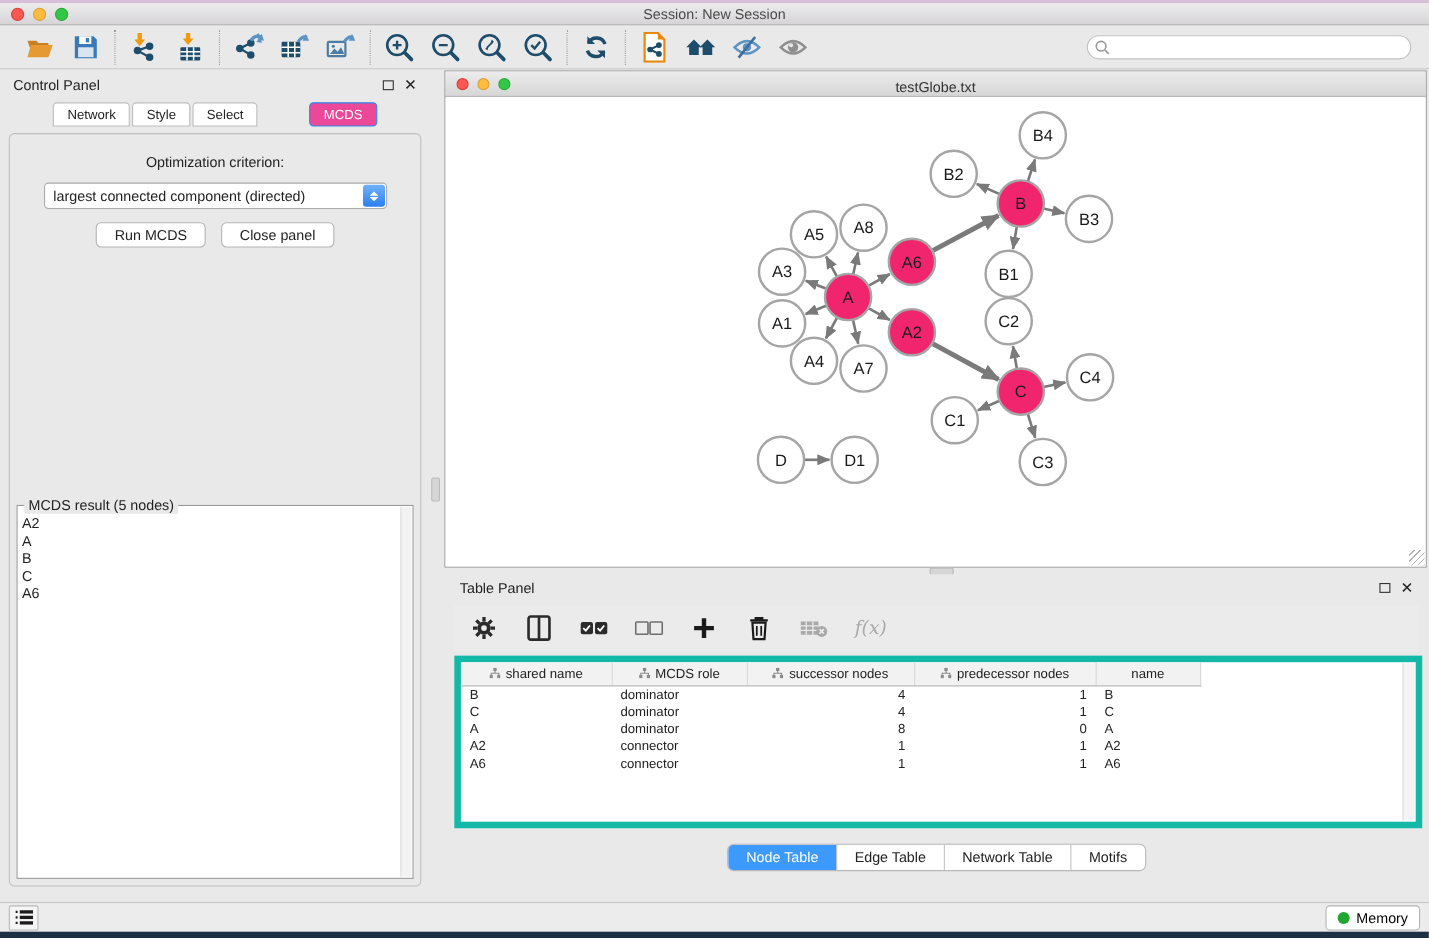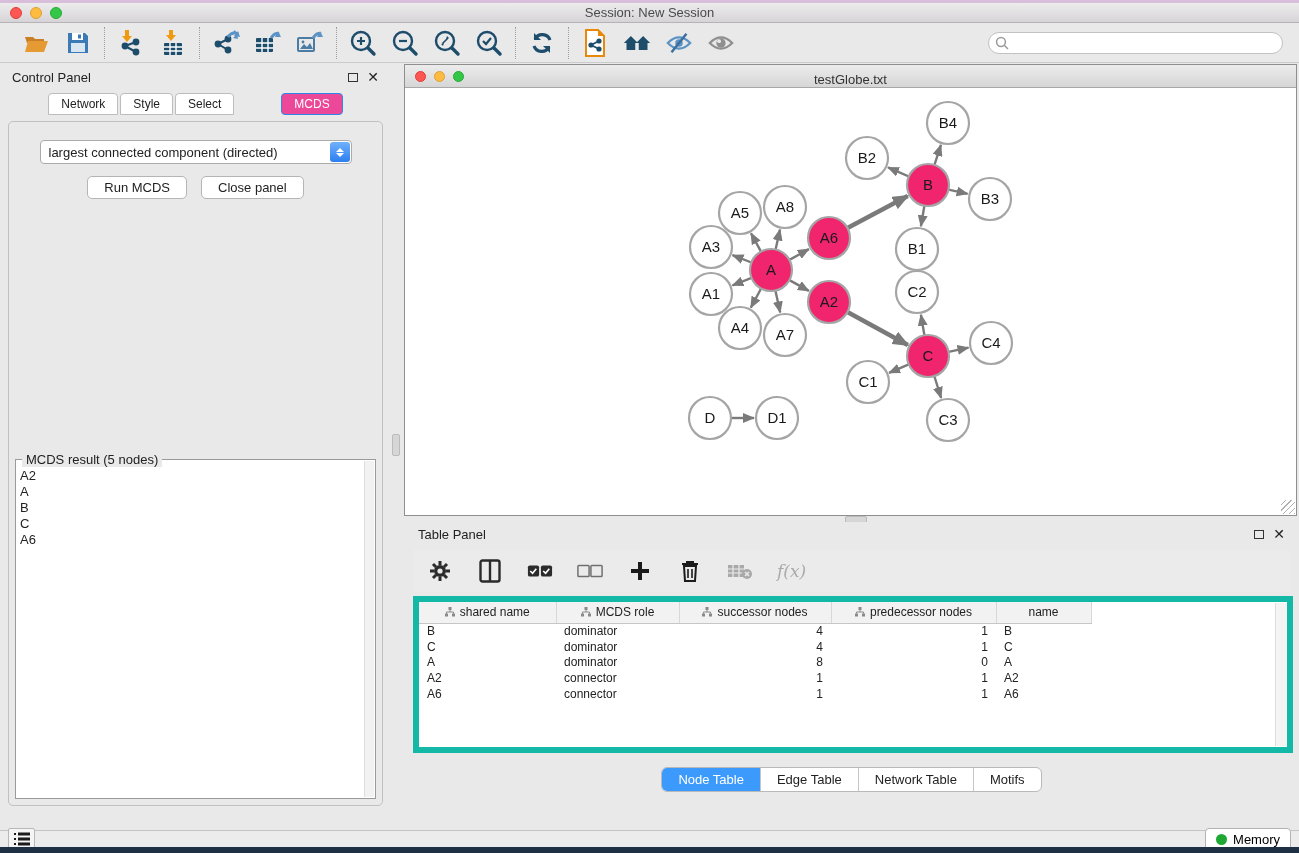--- a/index.html
+++ b/index.html
@@ -78,21 +78,21 @@
   table.data th .th-inner { display:flex; align-items:center; justify-content:center; gap:5px; }
   table.data td { height:15.7px; padding:0 8px; white-space:nowrap; }
   .tscroll { position:absolute; top:1px; bottom:1px; right:1px; width:11px; background:#f4f4f4; border-left:1px solid #ddd; }
   .tp-tabs { position:absolute; bottom:26px; left:0; right:0; display:flex; justify-content:center; }
   .tab-seg { display:flex; border:1px solid #b9b9b9; border-radius:6px; overflow:hidden; background:#fff; }
   .tab-seg .seg { padding:4px 16px; font-size:13px; color:#222; border-right:1px solid #c4c4c4; cursor:default; }
   .tab-seg .seg:last-child { border-right:none; }
   .tab-seg .seg.active { background:#3d9afd; color:#fff; }
 
   
-  .statusbar { position:absolute; left:0; right:0; bottom:6px; height:17px; background:#ececec; border-top:1px solid #c4c4c4; display:flex; align-items:center; padding:0 8px; }
+  .statusbar { position:absolute; left:0; right:0; bottom:6px; height:27px; background:#ececec; border-top:1px solid #c4c4c4; display:flex; align-items:center; padding:0 8px; }
   .list-btn { width:27px; height:23px; background:#f5f5f5; border:1px solid #b8b8b8; border-radius:2px; display:flex; align-items:center; justify-content:center; }
   .memory-btn { margin-left:auto; background:#fff; border:1px solid #b3b3b3; border-radius:4px; height:23px; padding:0 10px; display:flex; align-items:center; gap:6px; font-size:13px; }
   .mem-dot { width:11px; height:11px; border-radius:50%; background:#1ea832; }
   .desktop-strip { position:absolute; left:0; right:0; bottom:0; height:6px; background:#1d3044; }
 
   svg { display:block; }
 </style>
 </head>
 <body>
 
@@ -274,20 +274,21 @@
         <span class="close-x">✕</span>
       </span>
     </div>
     <div class="cp-tabs">
         <button class="cp-tab">Network</button>
         <button class="cp-tab">Style</button>
         <button class="cp-tab">Select</button>
         <button class="cp-tab active">MCDS</button>
       </div>
     <div class="cp-body">
+      <div class="opt-label">Optimization criterion:</div>
       <div class="criterion">
         <span class="crit-text">largest connected component (directed)</span>
         <span class="spinner">
             <span class="tri up"></span>
             <span class="tri down"></span>
           </span>
       </div>
       <div class="cp-buttons">
         <button class="btn">Run MCDS</button>
         <button class="btn">Close panel</button>

